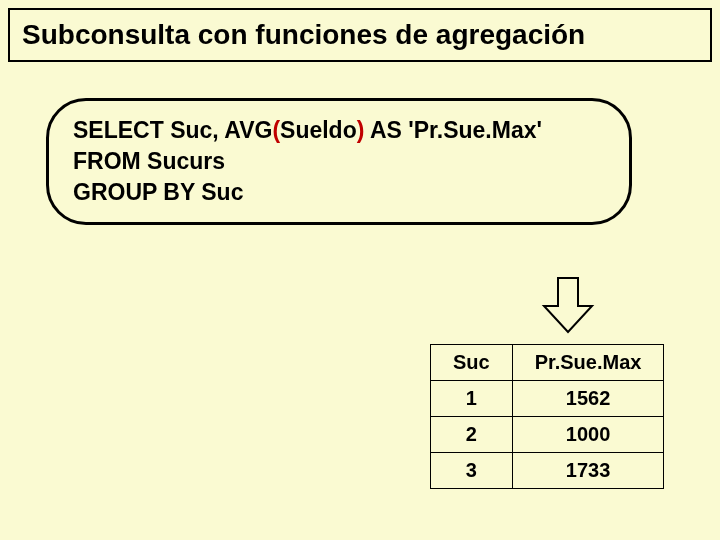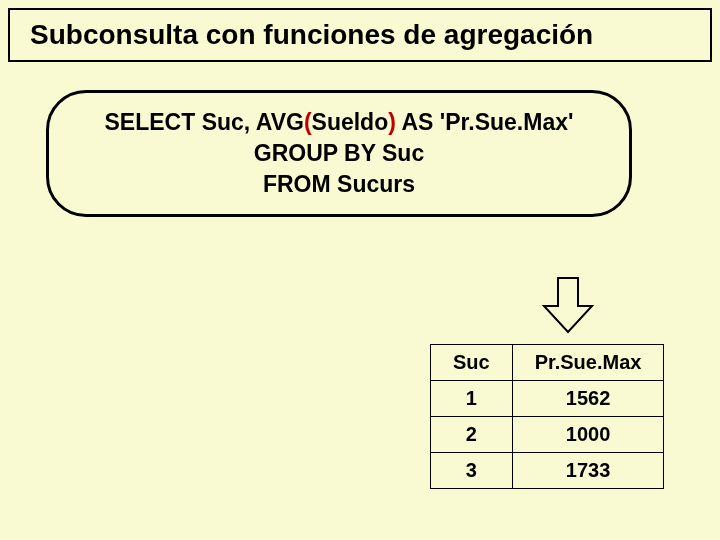--- a/index.html
+++ b/index.html
@@ -7,22 +7,22 @@
     background: #fafad2;
     width: 720px;
     height: 540px;
     font-family: Arial, Helvetica, sans-serif;
     position: relative;
     padding: 8px;
   }
   .title-box {
     border: 2px solid #000;
     background: #fafad2;
-    padding: 8px 20px;
-    margin-bottom: 28px;
+    padding: 8px 12px;
+    margin-bottom: 36px;
   }
   .title-text {
     font-size: 28px;
     font-weight: bold;
     color: #000;
     line-height: 1.2;
   }
   .sql-box {
     border: 3px solid #000;
     border-radius: 40px;
@@ -31,21 +31,20 @@
     margin-right: 80px;
     background: #fafad2;
     position: relative;
   }
   .sql-line {
     font-size: 23px;
     font-weight: bold;
     color: #000;
     line-height: 1.35;
     white-space: nowrap;
-    text-align: center;
   }
   .paren { color: #c00000; }
   .quote { color: #000; }
   .num { color: #006000; font-weight: bold; }
   .arrow-wrap {
     position: absolute;
     left: 540px;
     top: 276px;
     width: 56px;
     height: 58px;
@@ -77,22 +76,22 @@
 <body>
 
 <div class="title-box">
   <div class="title-text">Subconsulta con funciones de agregación</div>
 </div>
 
 <div class="sql-box">
   <div class="sql-line">
     <span>SELECT </span><span>Suc, AVG</span><span class="paren">(</span><span>Sueldo</span><span class="paren">)</span><span> AS </span><span class="quote">'</span><span>Pr.Sue.Max</span><span class="quote">'</span>
   </div>
+  <div class="sql-line">FROM Sucurs</div>
   <div class="sql-line">GROUP BY Suc</div>
-  <div class="sql-line">FROM Sucurs</div>
 </div>
 
 <div class="arrow-wrap">
   <svg width="56" height="58" viewBox="0 0 56 58">
     <path d="M18,2 L38,2 L38,30 L52,30 L28,56 L4,30 L18,30 Z" fill="#fafad2" stroke="#000" stroke-width="2"></path>
   </svg>
 </div>
 
 <div class="table-wrap">
   <table class="tbl">

